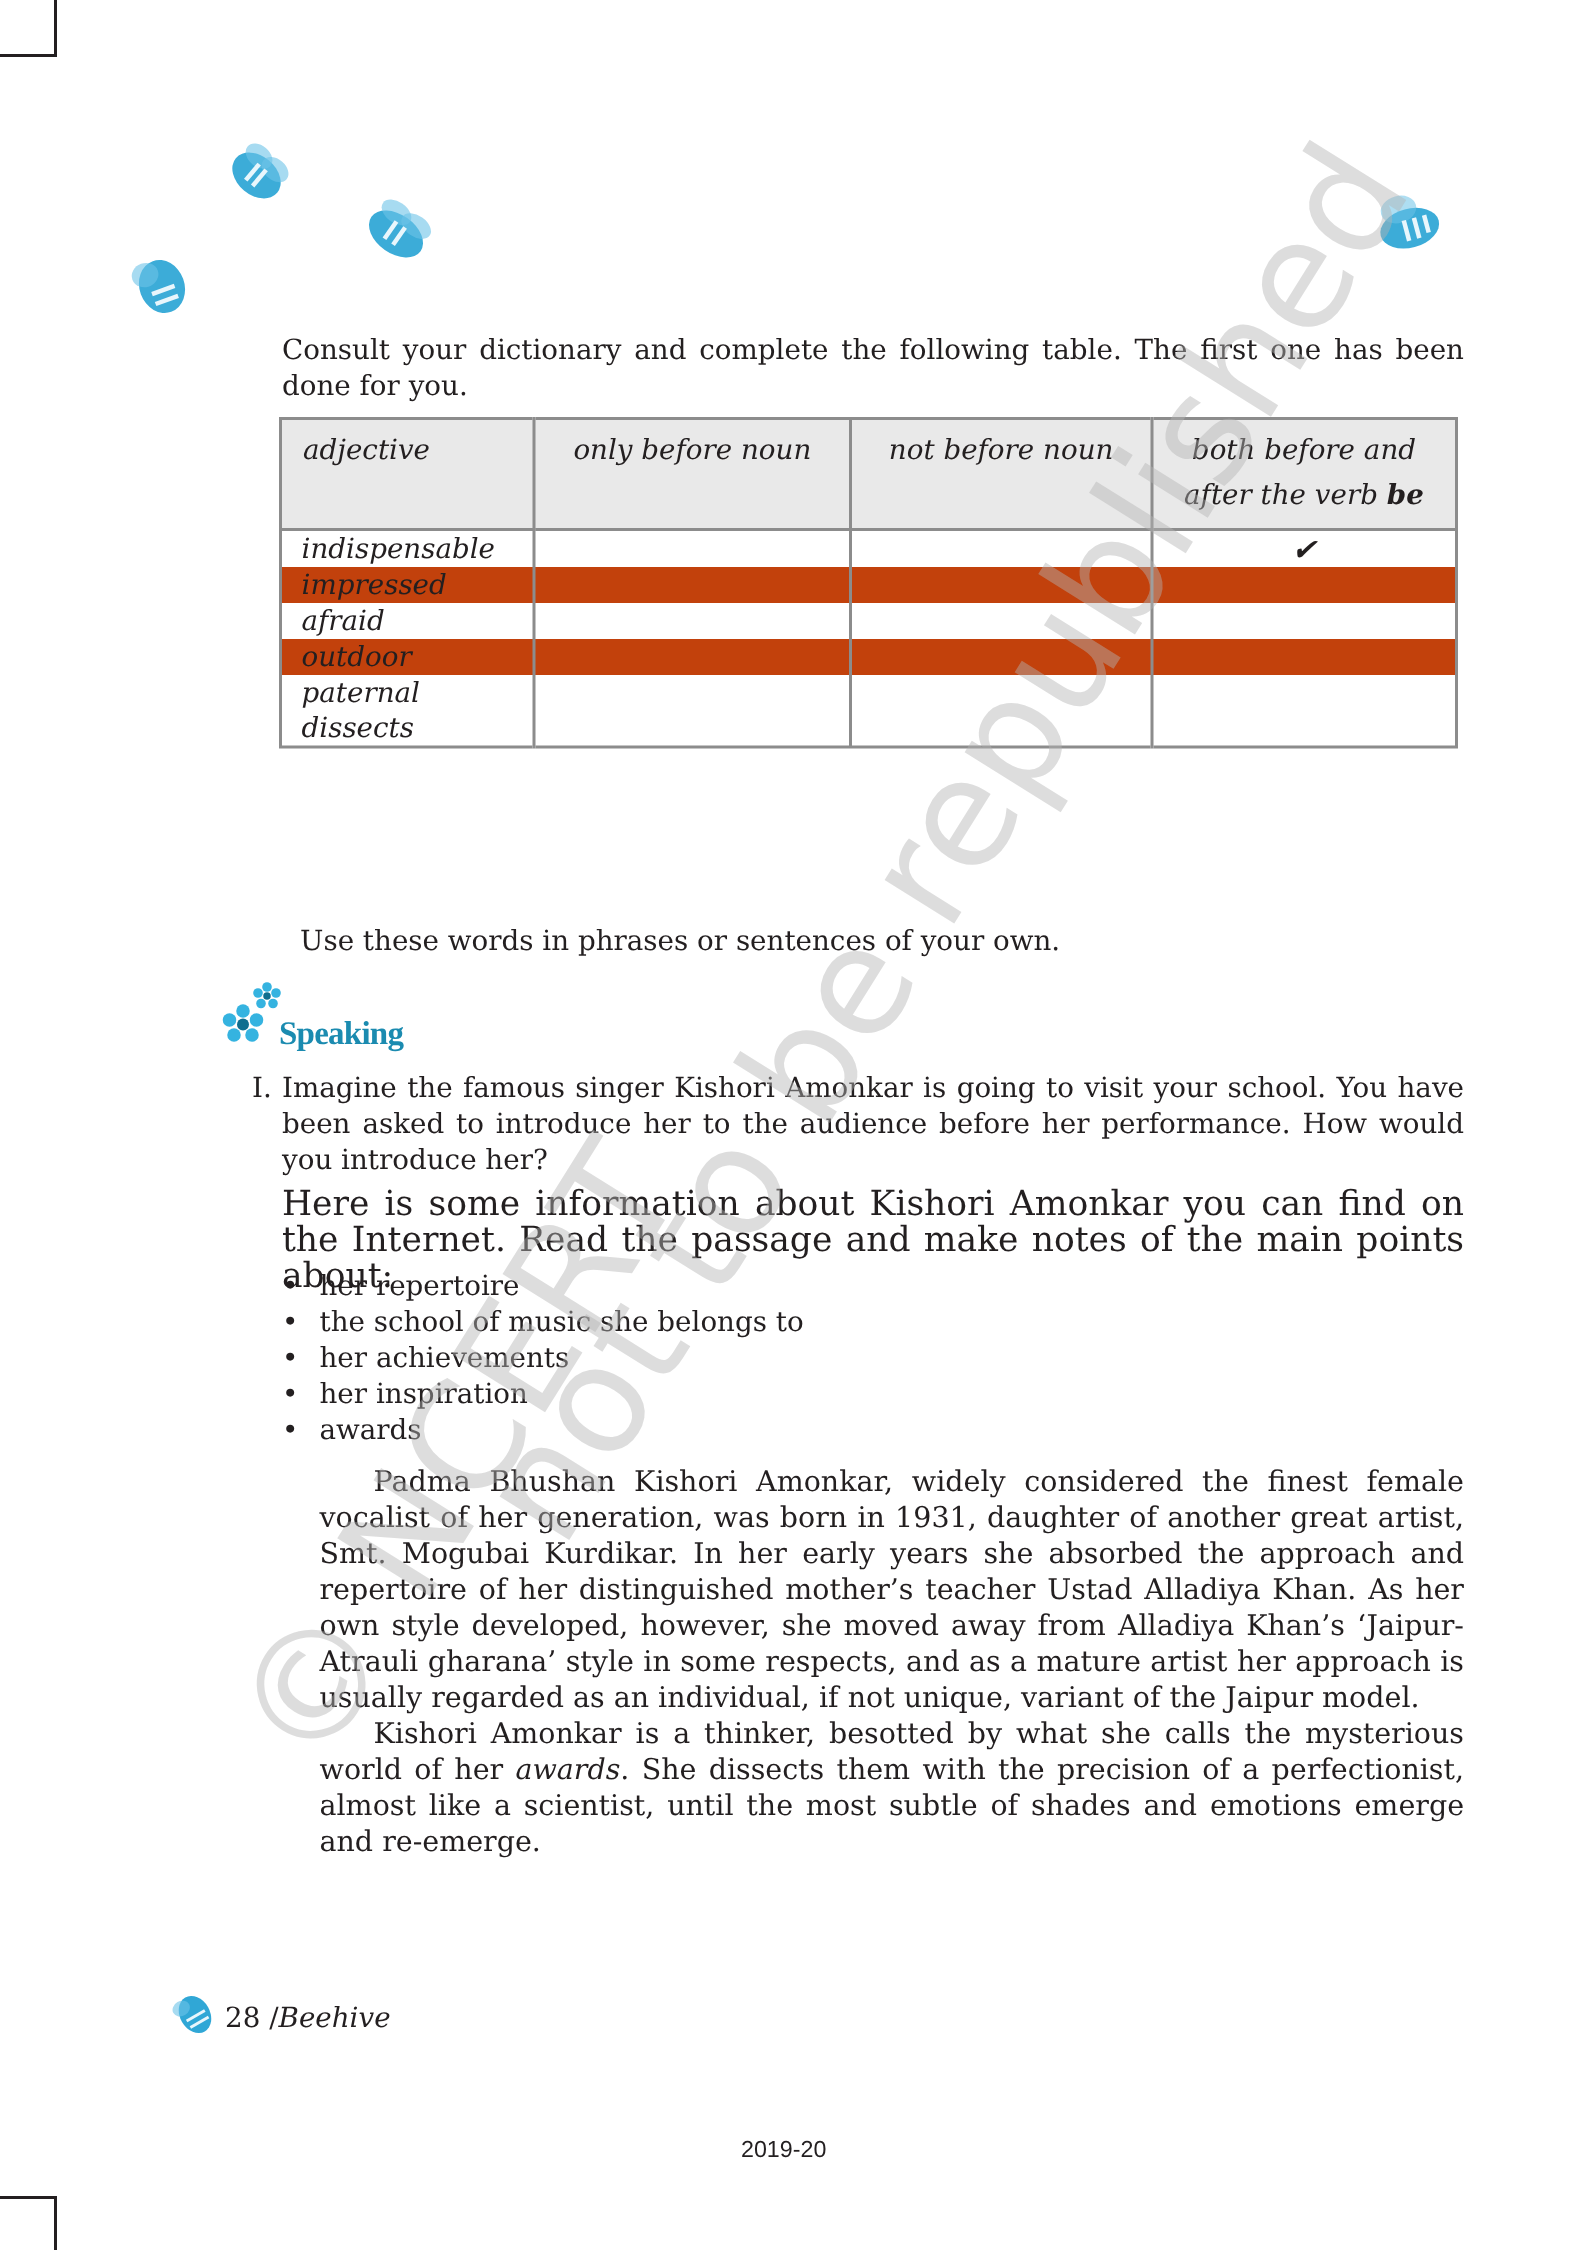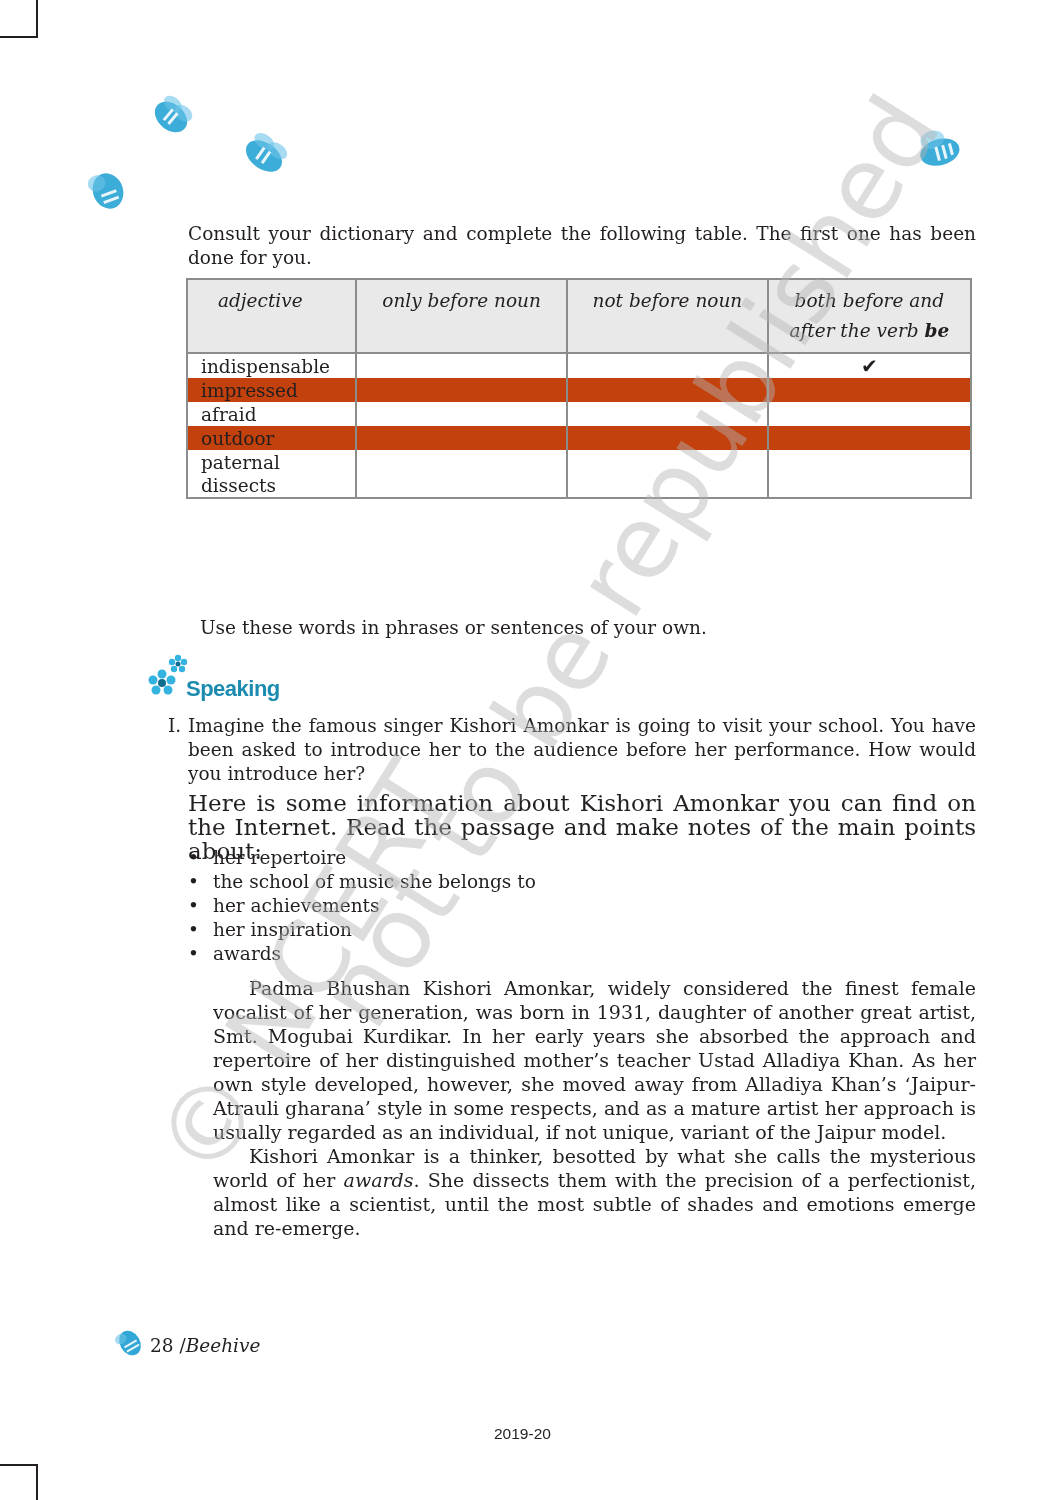--- a/index.html
+++ b/index.html
@@ -11,33 +11,33 @@
   .crop-bl { left: 0; top: 1464px; width: 38px; height: 36px; border-right-width: 2px; border-top-width: 2px; }
 
   .bee { position: absolute; }
   .bee svg { display: block; }
 
   .intro-text { position: absolute; left: 188px; top: 222px; width: 788px; font-size: 18.5px; line-height: 24px; text-align: justify; }
 
   table.adj-table { position: absolute; left: 186px; top: 278px; width: 786px; border-collapse: collapse; border: 2px solid #8c8c8c; font-size: 18.5px; }
   table.adj-table th, table.adj-table td { border: 2px solid #8c8c8c; border-top: none; border-bottom: none; }
   table.adj-table thead th { background: #e9e9e9; font-weight: normal; font-style: italic; vertical-align: top; height: 72px; padding: 6px 12px; border-bottom: 2px solid #8c8c8c; line-height: 30px; }
-  table.adj-table thead th.c0 { text-align: left; padding-left: 30px; }
+  table.adj-table thead th.c0 { text-align: left; padding-left: 14px; }
   table.adj-table thead th.c1, table.adj-table thead th.c2, table.adj-table thead th.c3 { text-align: center; }
   table.adj-table thead th b { font-style: italic; font-weight: bold; }
-  table.adj-table tbody td { height: 24px; padding: 0 12px; }
+  table.adj-table tbody td { height: 24px; padding: 0 12px; font-style: italic; }
   table.adj-table tbody td.word { text-align: left; padding-left: 13px; }
   table.adj-table tbody td.mark { text-align: center; font-size: 20px; }
   table.adj-table tbody tr.alt td { background: #c2410c; }
   .col0 { width: 169px; } .col1 { width: 212px; } .col2 { width: 201px; } .col3 { width: 204px; }
 
   .use-text { position: absolute; left: 200px; top: 616px; font-size: 18.5px; line-height: 24px; }
 
   .speaking { position: absolute; left: 148px; top: 652px; display: flex; align-items: flex-end; }
-  .speaking-title { font-family: Liberation Sans, sans-serif; font-weight: bold; color: #1b8bb0; font-size: 22px; letter-spacing: -0.5px; margin-left: -2px; line-height: 26px; }
+  .speaking-title { font-family: Liberation Serif, serif; font-weight: bold; color: #1b8bb0; font-size: 22px; letter-spacing: -0.5px; margin-left: -2px; line-height: 26px; }
 
   .q-block { position: absolute; left: 168px; top: 714px; width: 808px; font-size: 18.5px; line-height: 24px; text-align: justify; }
   .q-num { position: absolute; left: 0; top: 0; }
   .q-text { margin-left: 20px; }
 
   .info-text { position: absolute; left: 188px; top: 791px; width: 788px; font-size: 23px; line-height: 24px; text-align: justify; }
 
   ul.points { position: absolute; left: 188px; top: 846px; list-style: none; font-size: 18.5px; line-height: 24px; }
   ul.points li { position: relative; padding-left: 25px; }
   ul.points li .bullet { position: absolute; left: 0; top: 0; }

